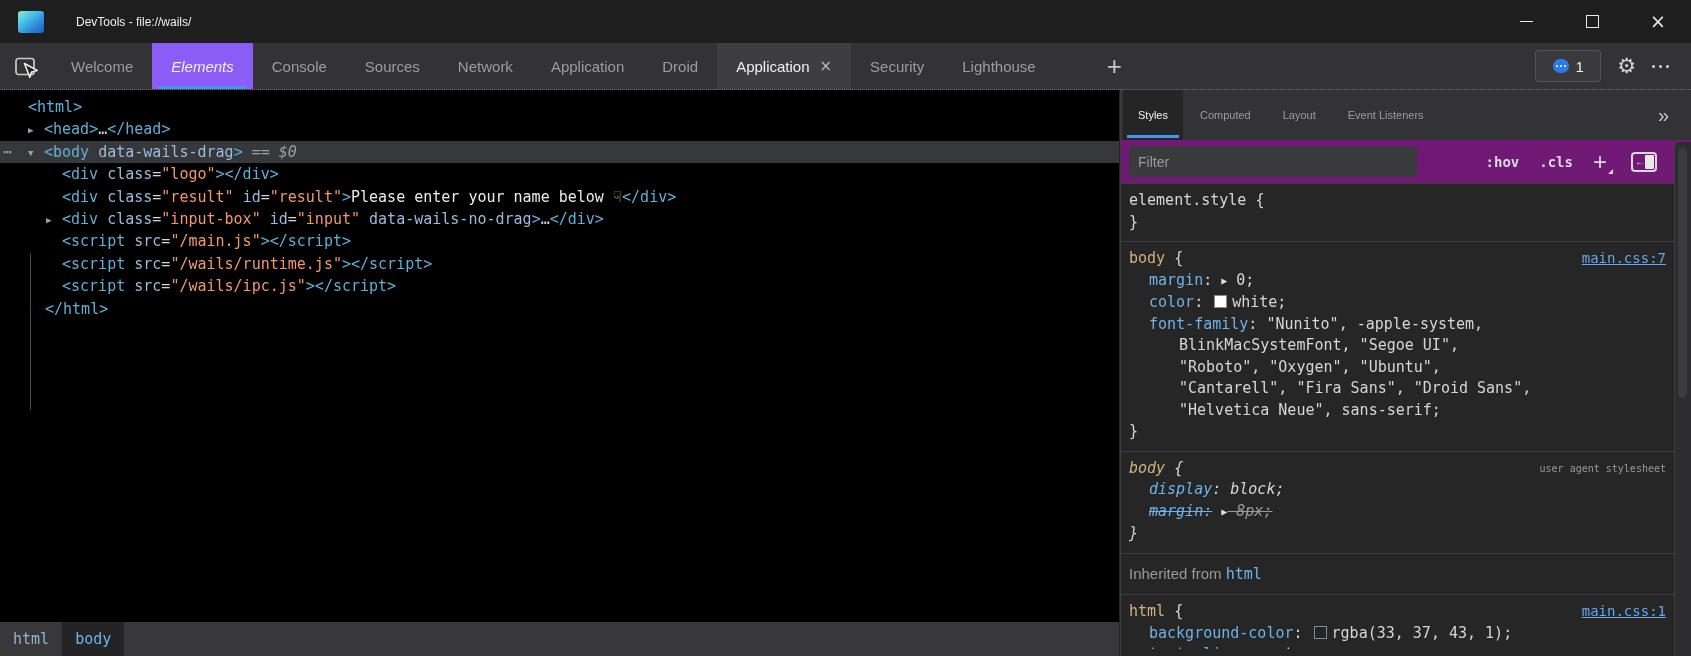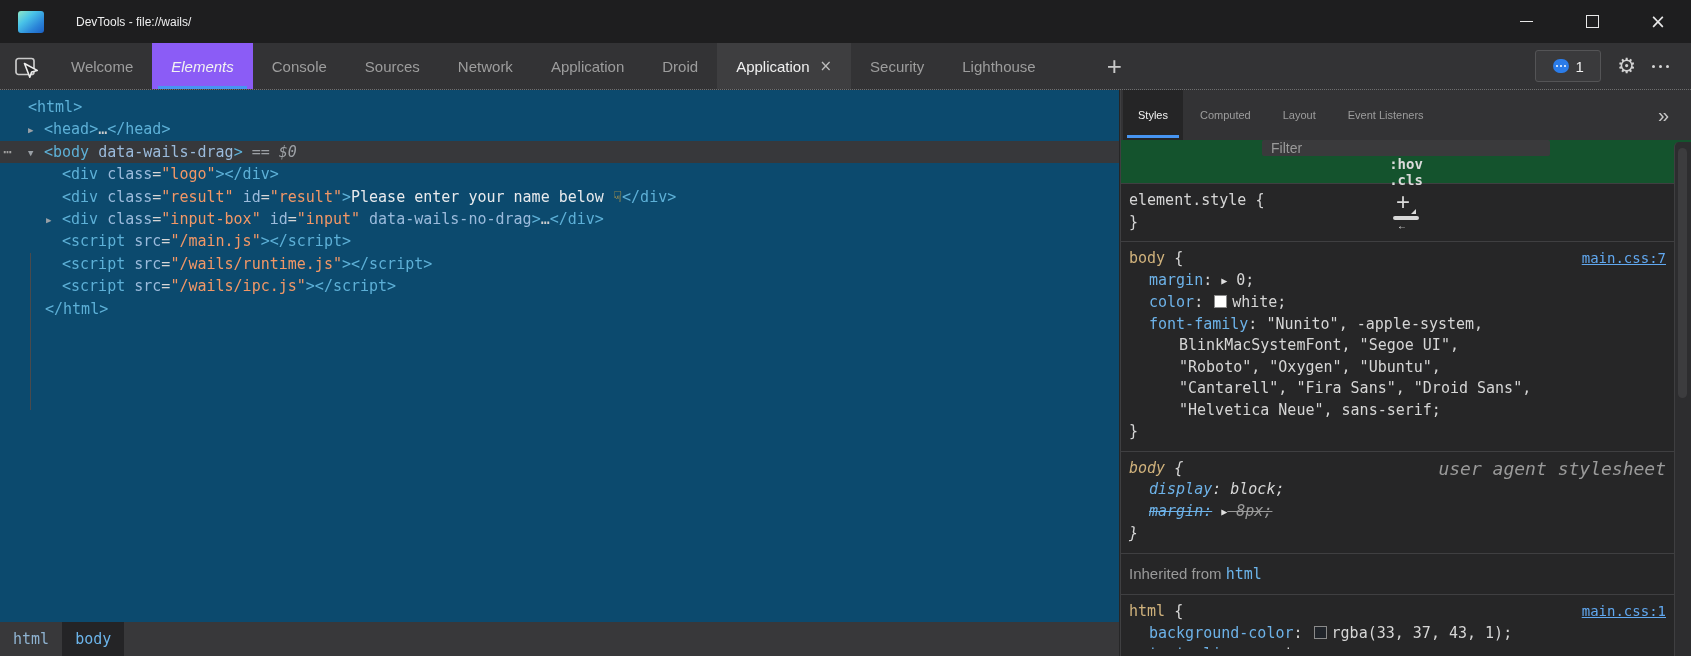--- a/index.html
+++ b/index.html
@@ -33,21 +33,21 @@
   .bubble{position:relative;width:16px;height:14px;background:#2b7ce9;border-radius:8px;}
   .bubble::before{content:"";position:absolute;left:3px;top:6px;width:2px;height:2px;border-radius:50%;
                   background:#fff;box-shadow:4px 0 #fff,8px 0 #fff;}
   .bubble::after{content:"";position:absolute;left:2px;bottom:-4px;width:0;height:0;
                  border:4px solid transparent;border-top:6px solid #2b7ce9;}
   .fb-count{color:#f0f0f0;font-size:15px;}
   .gear{font-family:"DejaVu Sans",sans-serif;font-size:21px;color:#d2d2d2;line-height:1;}
   .more-dots{display:flex;gap:4px;}
   .more-dots i{width:3px;height:3px;border-radius:50%;background:#d6d6d6;}
   
-  .elements{position:absolute;left:0;top:90px;width:1119px;height:532px;background:#0c4a6e;
+  .elements{position:absolute;left:0;top:90px;width:1119px;height:532px;background:#000000;
             font-family:"DejaVu Sans Mono","Liberation Mono",monospace;font-size:15px;overflow:hidden;}
   .tree{position:relative;padding-top:6px;}
   .trow{position:relative;height:22.4px;line-height:22.4px;white-space:pre;}
   .trow.tsel{background:#37383b;}
   .tdots{position:absolute;left:3px;color:#a0a0a0;letter-spacing:1px;}
   .texp{position:absolute;color:#9aa0a6;font-size:9px;top:1px;}
   .tk-tag{color:#5db0d7}.tk-attr{color:#9bbbdc}.tk-val{color:#f29766}
   .tk-pln{color:#d6d6d6}.tk-txt{color:#e8eaed}
   .tk-dim{color:#9da1a6;font-style:italic}.tk-ell{color:#cfcfcf}
   .tk-emoji{color:#f2b63c;font-family:"DejaVu Sans",sans-serif;}
@@ -59,21 +59,21 @@
   .crumb.csel{background:#242426;color:#6cb4ea;}
   
   .sidebar{position:absolute;left:1120px;top:90px;width:571px;height:566px;background:#262627;
            border-left:1px solid #3f3f41;box-sizing:border-box;overflow:hidden;}
   .side-tabs{height:50px;background:#333335;display:flex;align-items:stretch;}
   .stab{display:flex;align-items:center;padding:0 15px;font-size:11px;color:#9d9d9d;position:relative;margin-left:2px;}
   .stab.sel{background:#252526;color:#f2f2f2;}
   .stab.sel::after{content:"";position:absolute;left:4px;right:4px;bottom:2px;height:3px;background:#4795f2;}
   .stab-more{margin-left:auto;margin-right:22px;display:flex;align-items:center;color:#c8c8c8;font-size:20px;}
   .side-filter{height:44px;display:flex;align-items:center;padding:0 8px;border-bottom:1px solid #3f3f41;
-               box-sizing:border-box;background:#14532d;flex-direction:column;}
+               box-sizing:border-box;background:#701a75;}
   .filter-input{width:270px;height:31px;background:#3a3a3c;border:none;border-radius:2px;color:#d6d6d6;
                 font-size:14px;padding:0 9px;outline:none;font-family:"Liberation Sans",sans-serif;}
   .filter-input::placeholder{color:#9a9a9a;}
   .mini-btn{font-family:"DejaVu Sans Mono","Liberation Mono",monospace;font-weight:bold;font-size:14px;color:#dadada;}
   .plus-btn{position:relative;font-size:24px;font-weight:200;color:#dadada;padding-right:6px;}
   .plus-btn::after{content:"";position:absolute;right:0;bottom:2px;width:0;height:0;
                    border-left:5px solid transparent;border-bottom:5px solid #dadada;}
   .toggle-sb{position:relative;width:26px;height:20px;border:2px solid #d8d8d8;border-radius:4px;box-sizing:border-box;}
   .toggle-sb .blk{position:absolute;right:1px;top:1px;bottom:1px;width:9px;background:#e8e8e8;border-radius:1px;}
   .toggle-sb .arr{position:absolute;left:2px;top:1px;color:#e8e8e8;font-size:10px;line-height:14px;}
@@ -85,21 +85,21 @@
   .srow.clip{height:5px;overflow:hidden;}
   .cs-plain{color:#d6d6d6}.cs-sel{color:#d0b27c}.cs-prop{color:#6db2e8}
   .cs-dim{color:#9a9a9a}.cs-hdr{color:#9a9a9a;font-family:"Liberation Sans",sans-serif;font-size:15px;}
   .cs-taglink{color:#6cb4ea}
   .strike{text-decoration:line-through;}
   .ua .cs-sel,.ua .cs-prop,.ua .cs-plain,.ua .cs-dim{font-style:italic;}
   .css-arrow{display:inline-block;color:#e0e0e0;font-size:10px;transform:translateY(-1px);}
   .swatch{display:inline-block;width:13px;height:13px;box-sizing:border-box;border:1px solid #8a8a8a;
           margin:0 5px 0 2px;vertical-align:-1px;}
   .css-link{position:absolute;right:8px;top:0;color:#61a8f0;text-decoration:underline;font-size:14px;}
-  .ua-note{position:absolute;right:8px;top:0;color:#9a9a9a;font-style:italic;font-size:18px;}
+  .ua-note{position:absolute;right:8px;top:0;color:#9a9a9a;font-size:10px;}
   
   .side-scroll{position:absolute;right:0;top:52px;bottom:0;width:17px;background:#2d2d2f;
                border-left:1px solid #3f3f41;border-top-left-radius:5px;box-sizing:border-box;}
   .side-scroll .thumb{position:absolute;left:3px;top:6px;width:9px;height:250px;background:#3c3c3e;border-radius:5px;}
 </style>
 </head>
 <body>
 
 <div id="app">
 

